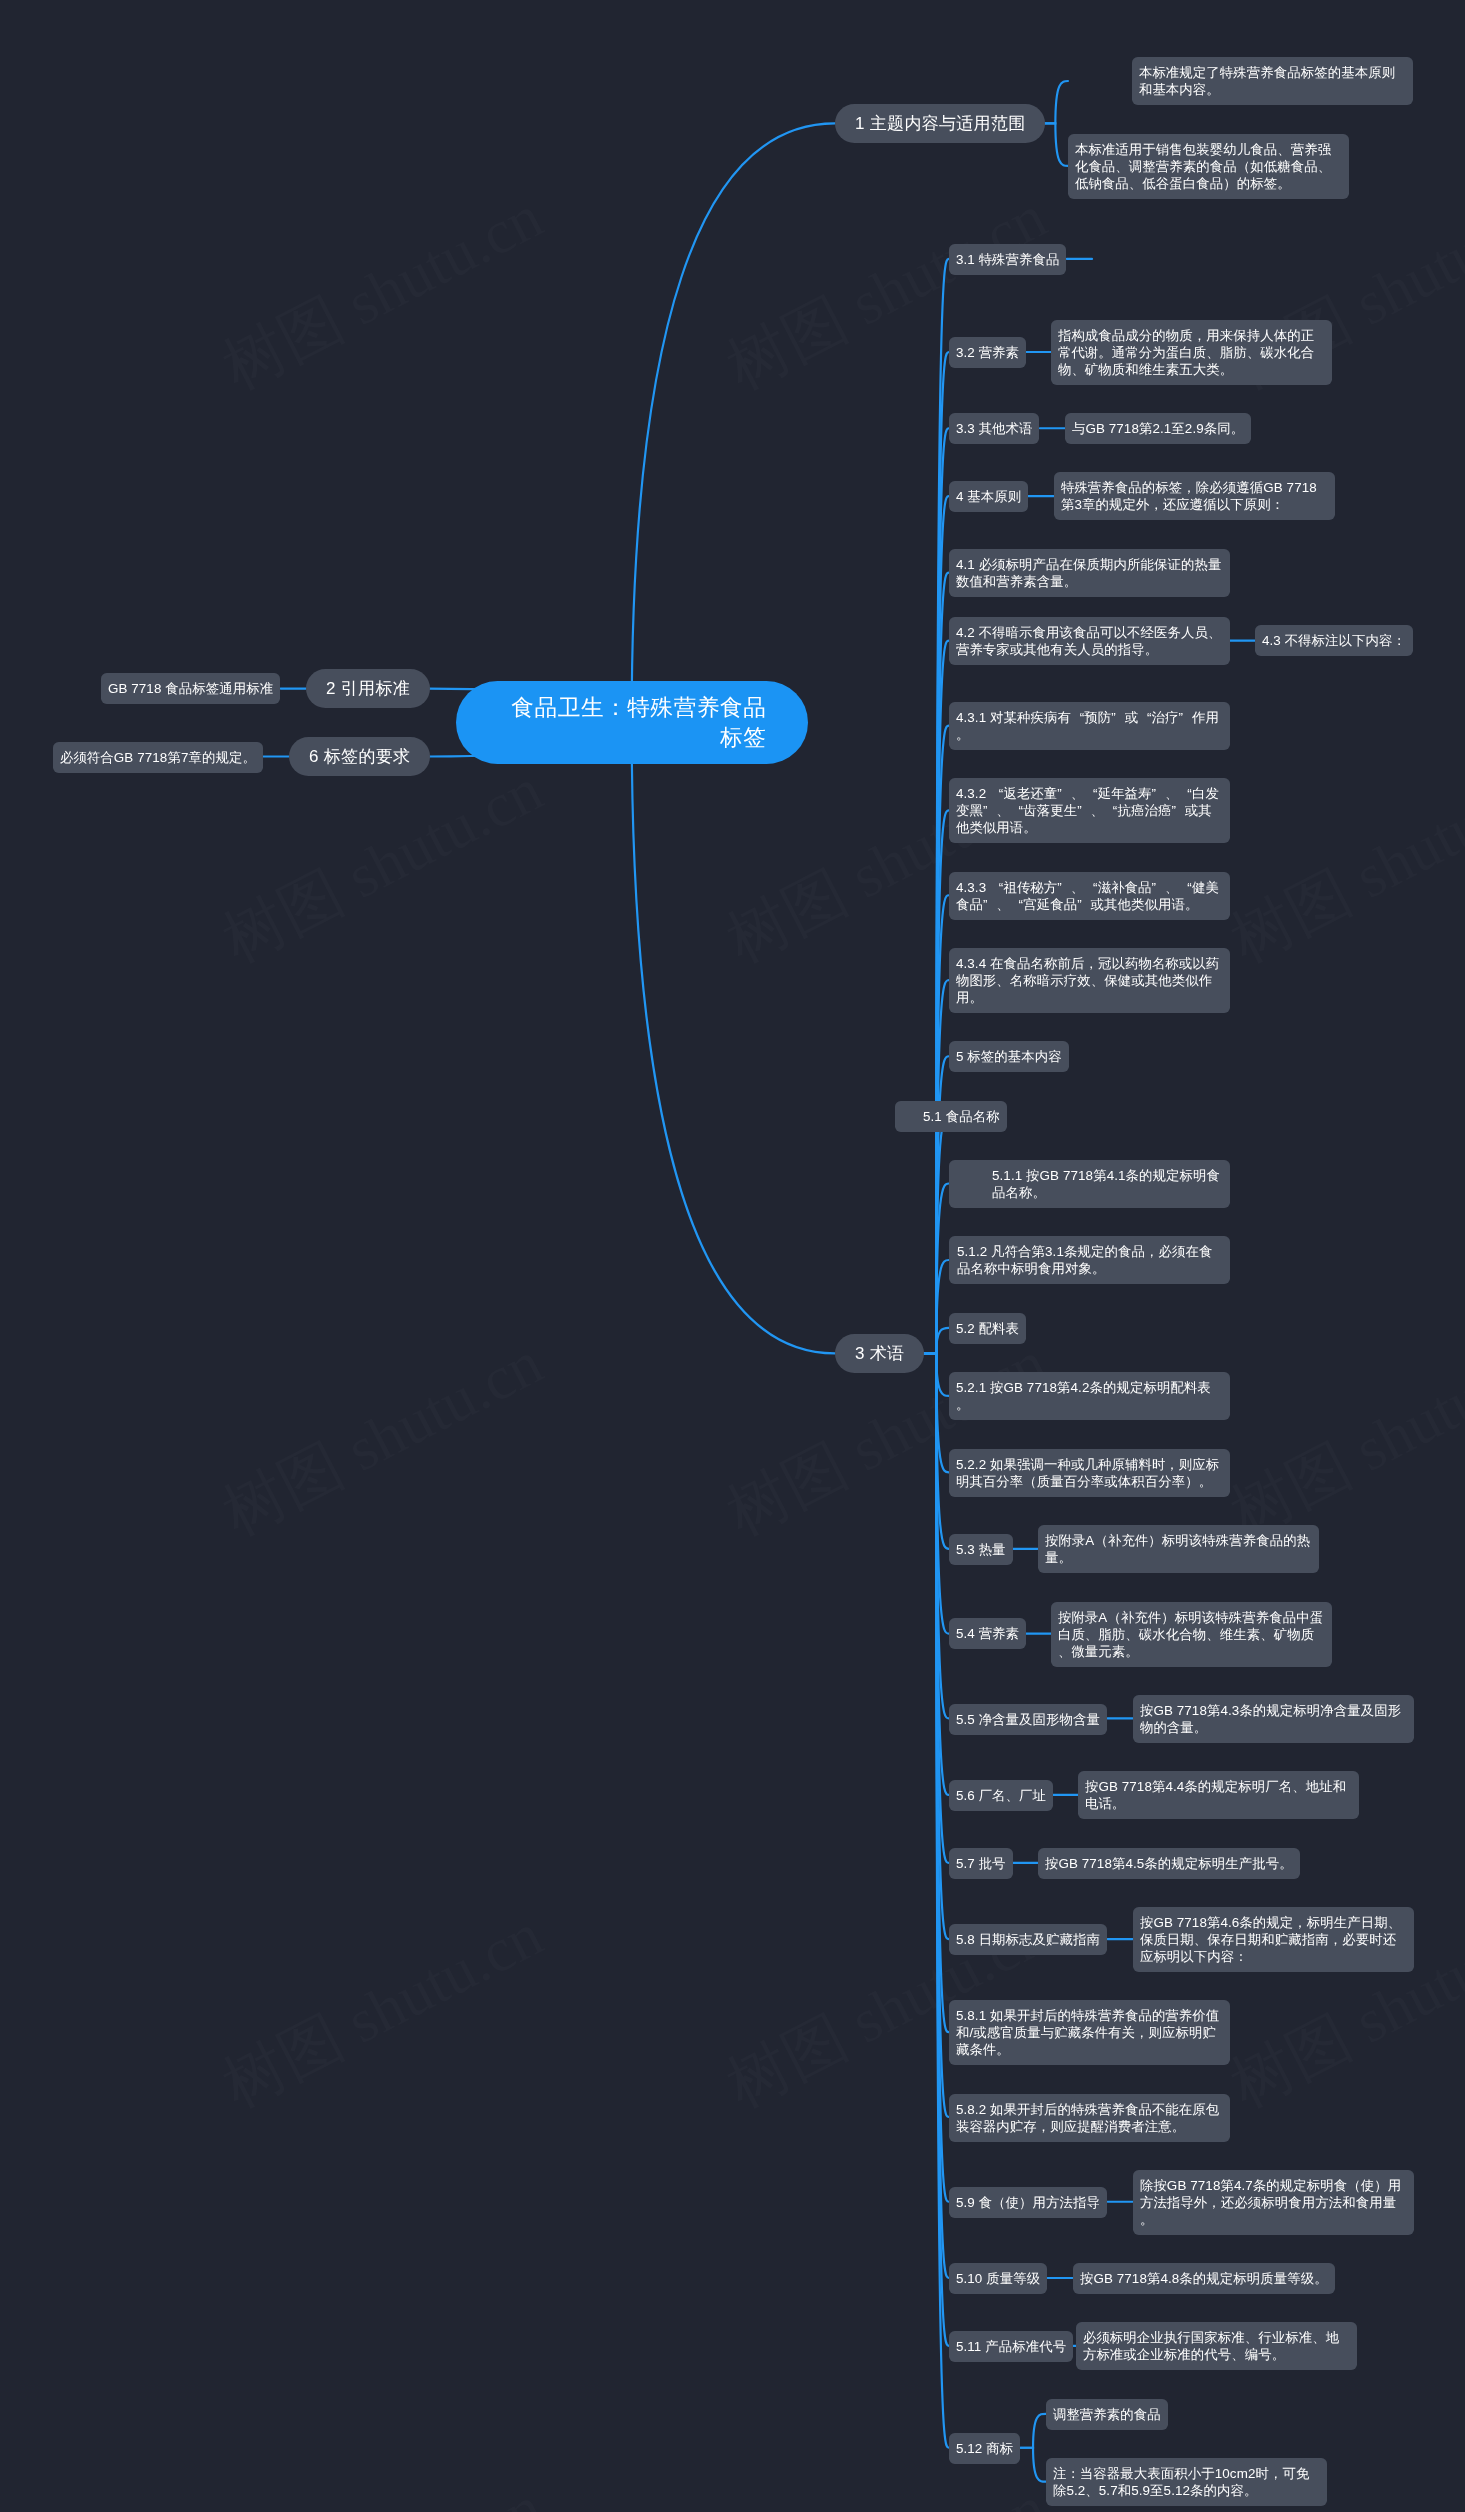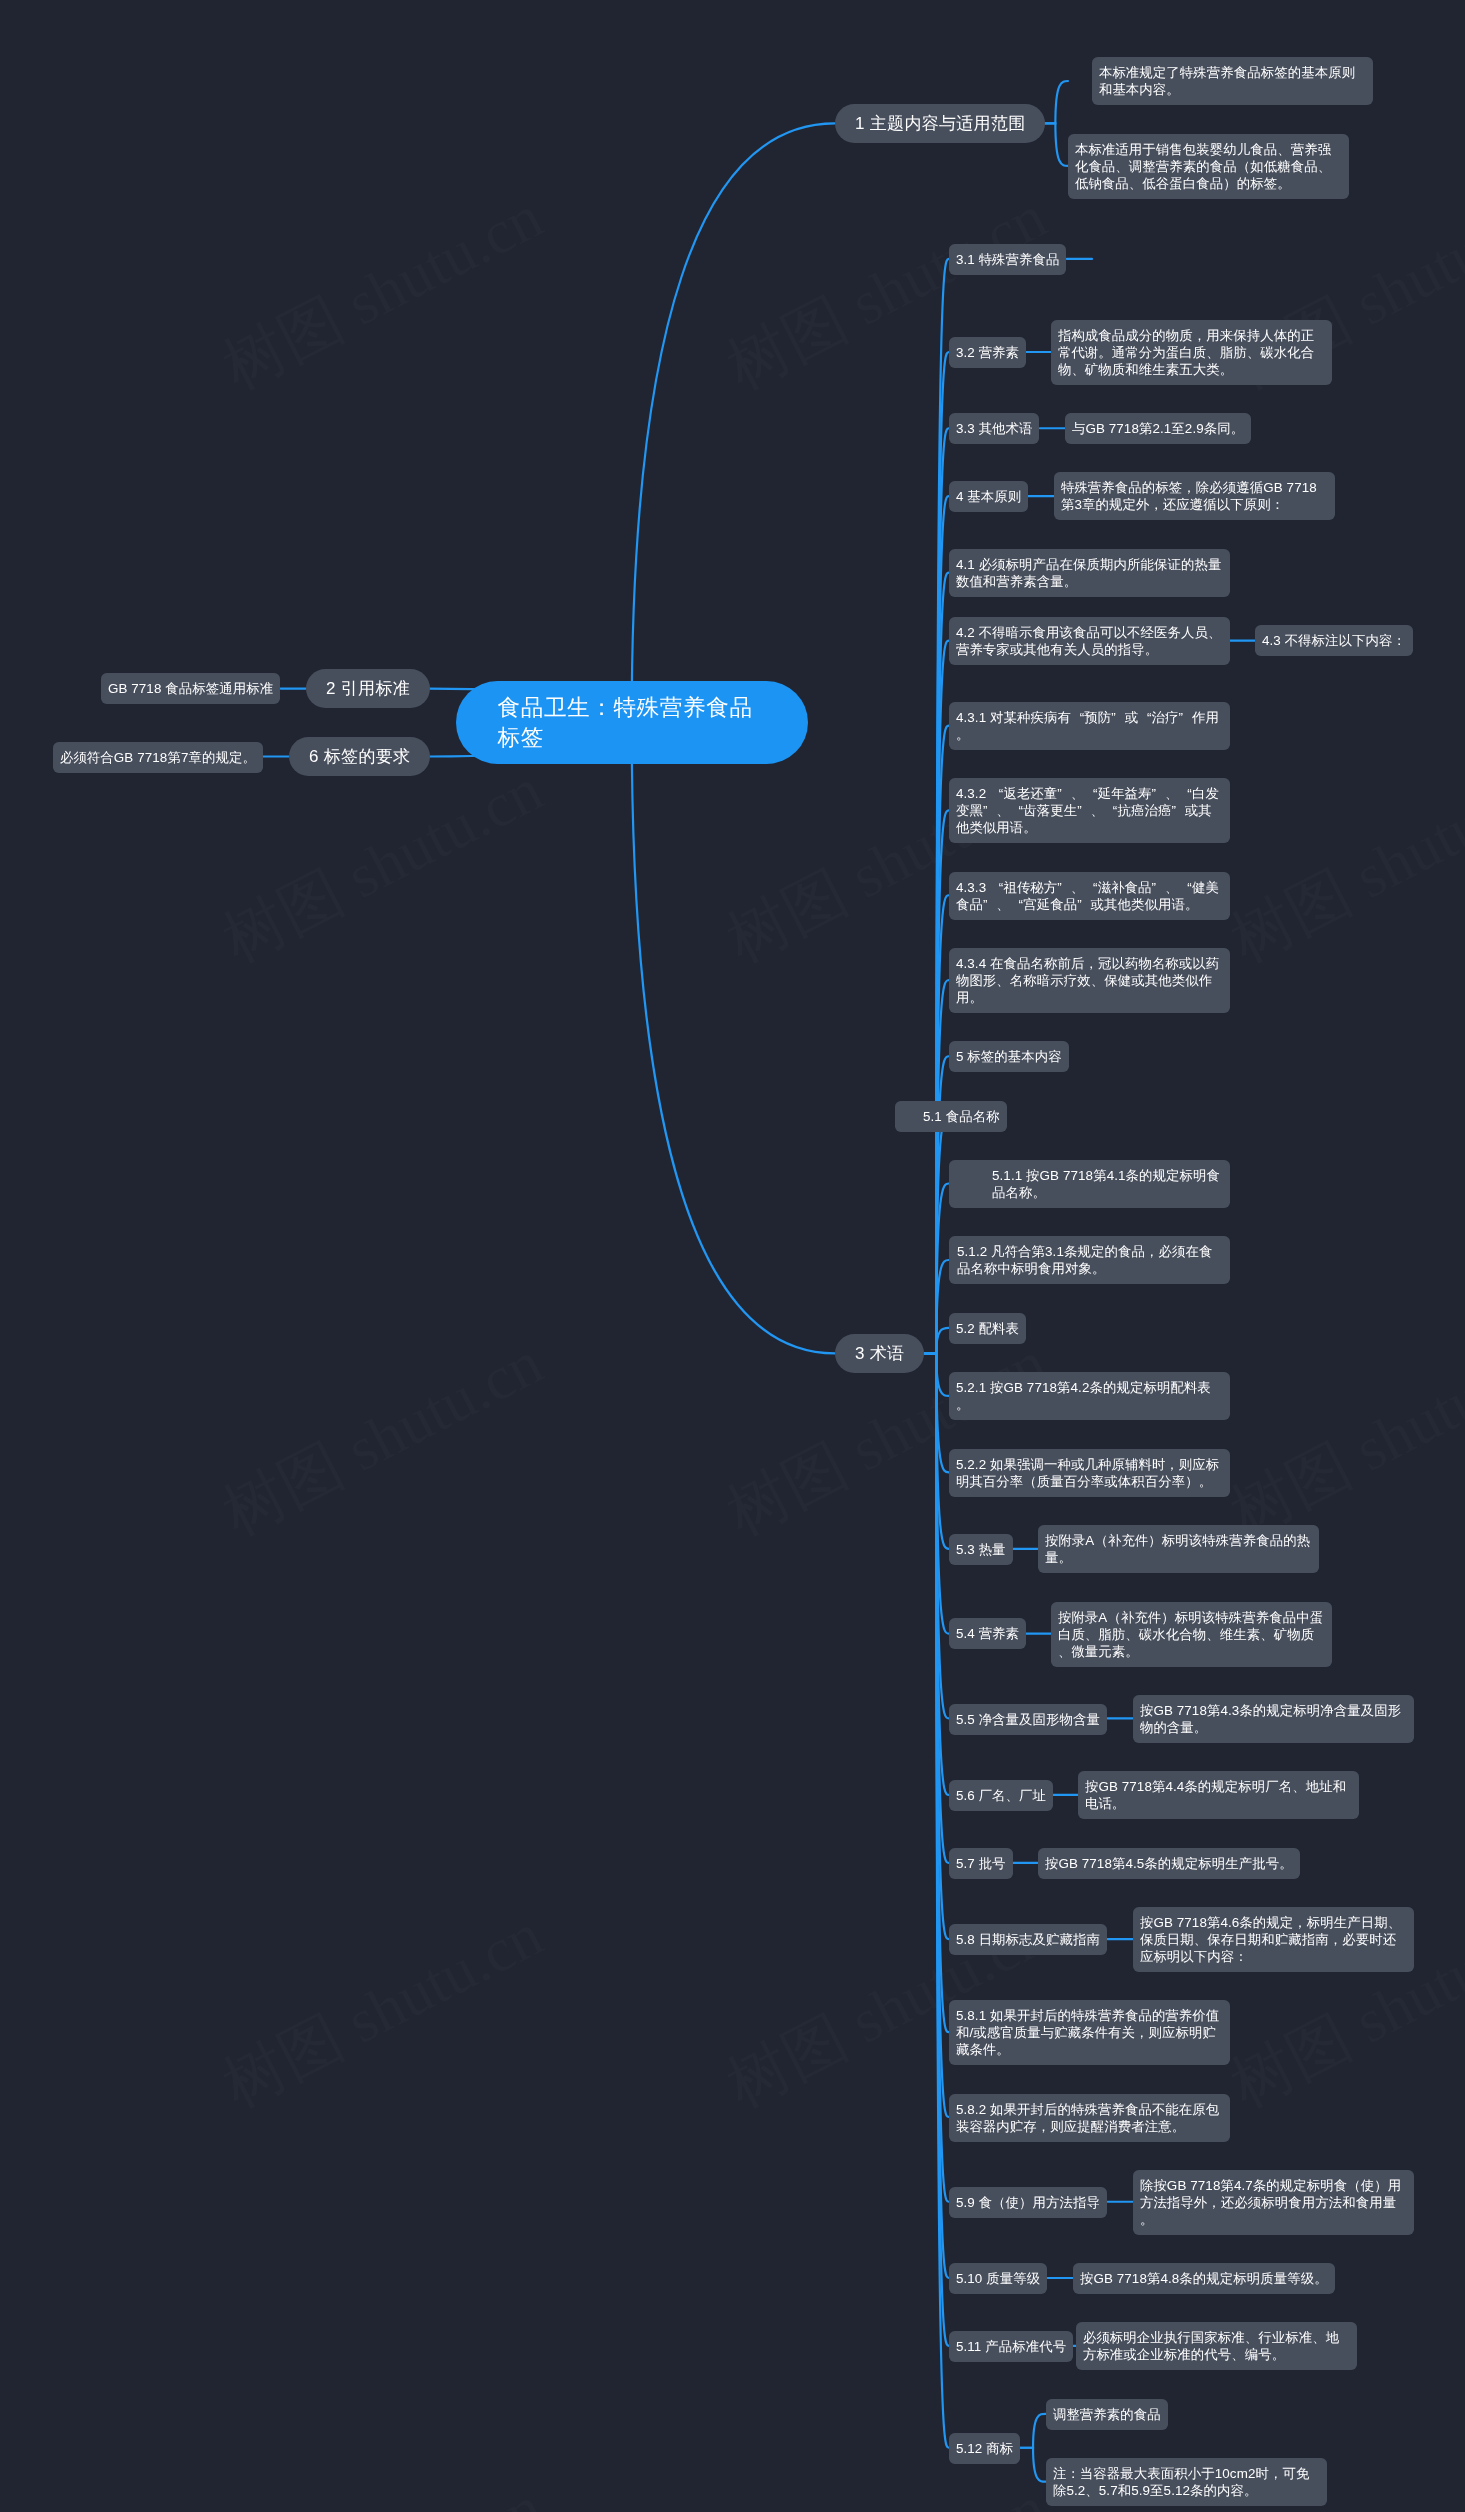--- a/index.html
+++ b/index.html
@@ -12,21 +12,21 @@
   #stage{position:relative;width:1466px;height:2512px;overflow:hidden;}
   #links{position:absolute;left:0;top:0;}
   #nodes{position:absolute;left:0;top:0;width:1466px;height:2512px;}
   .node{position:absolute;box-sizing:border-box;color:#fff;}
   .node .t{display:block;white-space:normal;word-break:break-all;line-break:anywhere;}
   .node .fw{display:inline-block;width:13.4px;}
   .node .fw-open{text-align:right;}
   .node .fw-close{text-align:left;}
   .n-root{background:#1b94f4;border-radius:572px;padding:11.5px 16.6px;}
   .n-root .t{max-width:269px;margin:0 auto;}
-  .n-root .t{font-size:22.6px;line-height:30px;letter-spacing:0.6px;text-align:left;}
+  .n-root .t{font-size:22.6px;line-height:30px;letter-spacing:0.6px;text-align:right;}
   .n-l1{background:#474e5c;border-radius:572px;padding:8.6px 20px;}
   .n-l1 .t{font-size:17px;line-height:22px;letter-spacing:0.3px;text-align:center;}
   .n-l2{background:#474e5c;border-radius:5.7px;padding:6.9px 6.9px;}
   .n-l2 .t{font-size:13.4px;line-height:17px;letter-spacing:0.1px;text-align:left;}
   .wm{position:absolute;color:rgba(255,255,255,0.019);font-size:62px;
       transform:rotate(-27.3deg);transform-origin:0 100%;white-space:nowrap;pointer-events:none;
       font-family:"Liberation Serif",serif;}
 </style>
 </head>
 <body>
@@ -104,21 +104,21 @@
       <path d="M1782,4274.799999999998 L1804,4274.799999999998 C1804,4215.499999999998 1815,4215.499999999998 1826,4215.499999999998" fill="none" stroke="#2196f3" stroke-width="3.8" stroke-linecap="round"></path>
       <path d="M1782,4274.799999999998 L1804,4274.799999999998 C1804,4334.0999999999985 1815,4334.0999999999985 1826,4334.0999999999985" fill="none" stroke="#2196f3" stroke-width="3.8" stroke-linecap="round"></path>
     </svg>
   <div id="nodes">
       <div class="node n-root" style="max-width: 352px; width: 352px; left: 456px; top: 681px;">
         <span class="t">食品卫生：特殊营养食品标签</span>
       </div>
       <div class="node n-l1" style="max-width: 515px; left: 835px; top: 104px;">
         <span class="t">1 主题内容与适用范围</span>
       </div>
-      <div class="node n-l2" style="max-width: 281px; left: 1092px; top: 57px; font-family: Liberation Serif, serif;">
+      <div class="node n-l2" style="max-width: 281px; left: 1132px; top: 57px; font-family: Liberation Serif, serif;">
         <span class="t">本标准规定了特殊营养食品标签的基本原则和基本内容。</span>
       </div>
       <div class="node n-l2" style="max-width: 281px; left: 1068px; top: 134px;">
         <span class="t">本标准适用于销售包装婴幼儿食品、营养强化食品、调整营养素的食品（如低糖食品、低钠食品、低谷蛋白食品）的标签。</span>
       </div>
       <div class="node n-l1" style="max-width: 515px; left: 306px; top: 669px;">
         <span class="t">2 引用标准</span>
       </div>
       <div class="node n-l2" style="max-width: 281px; left: 101px; top: 673px;">
         <span class="t">GB 7718 食品标签通用标准</span>

